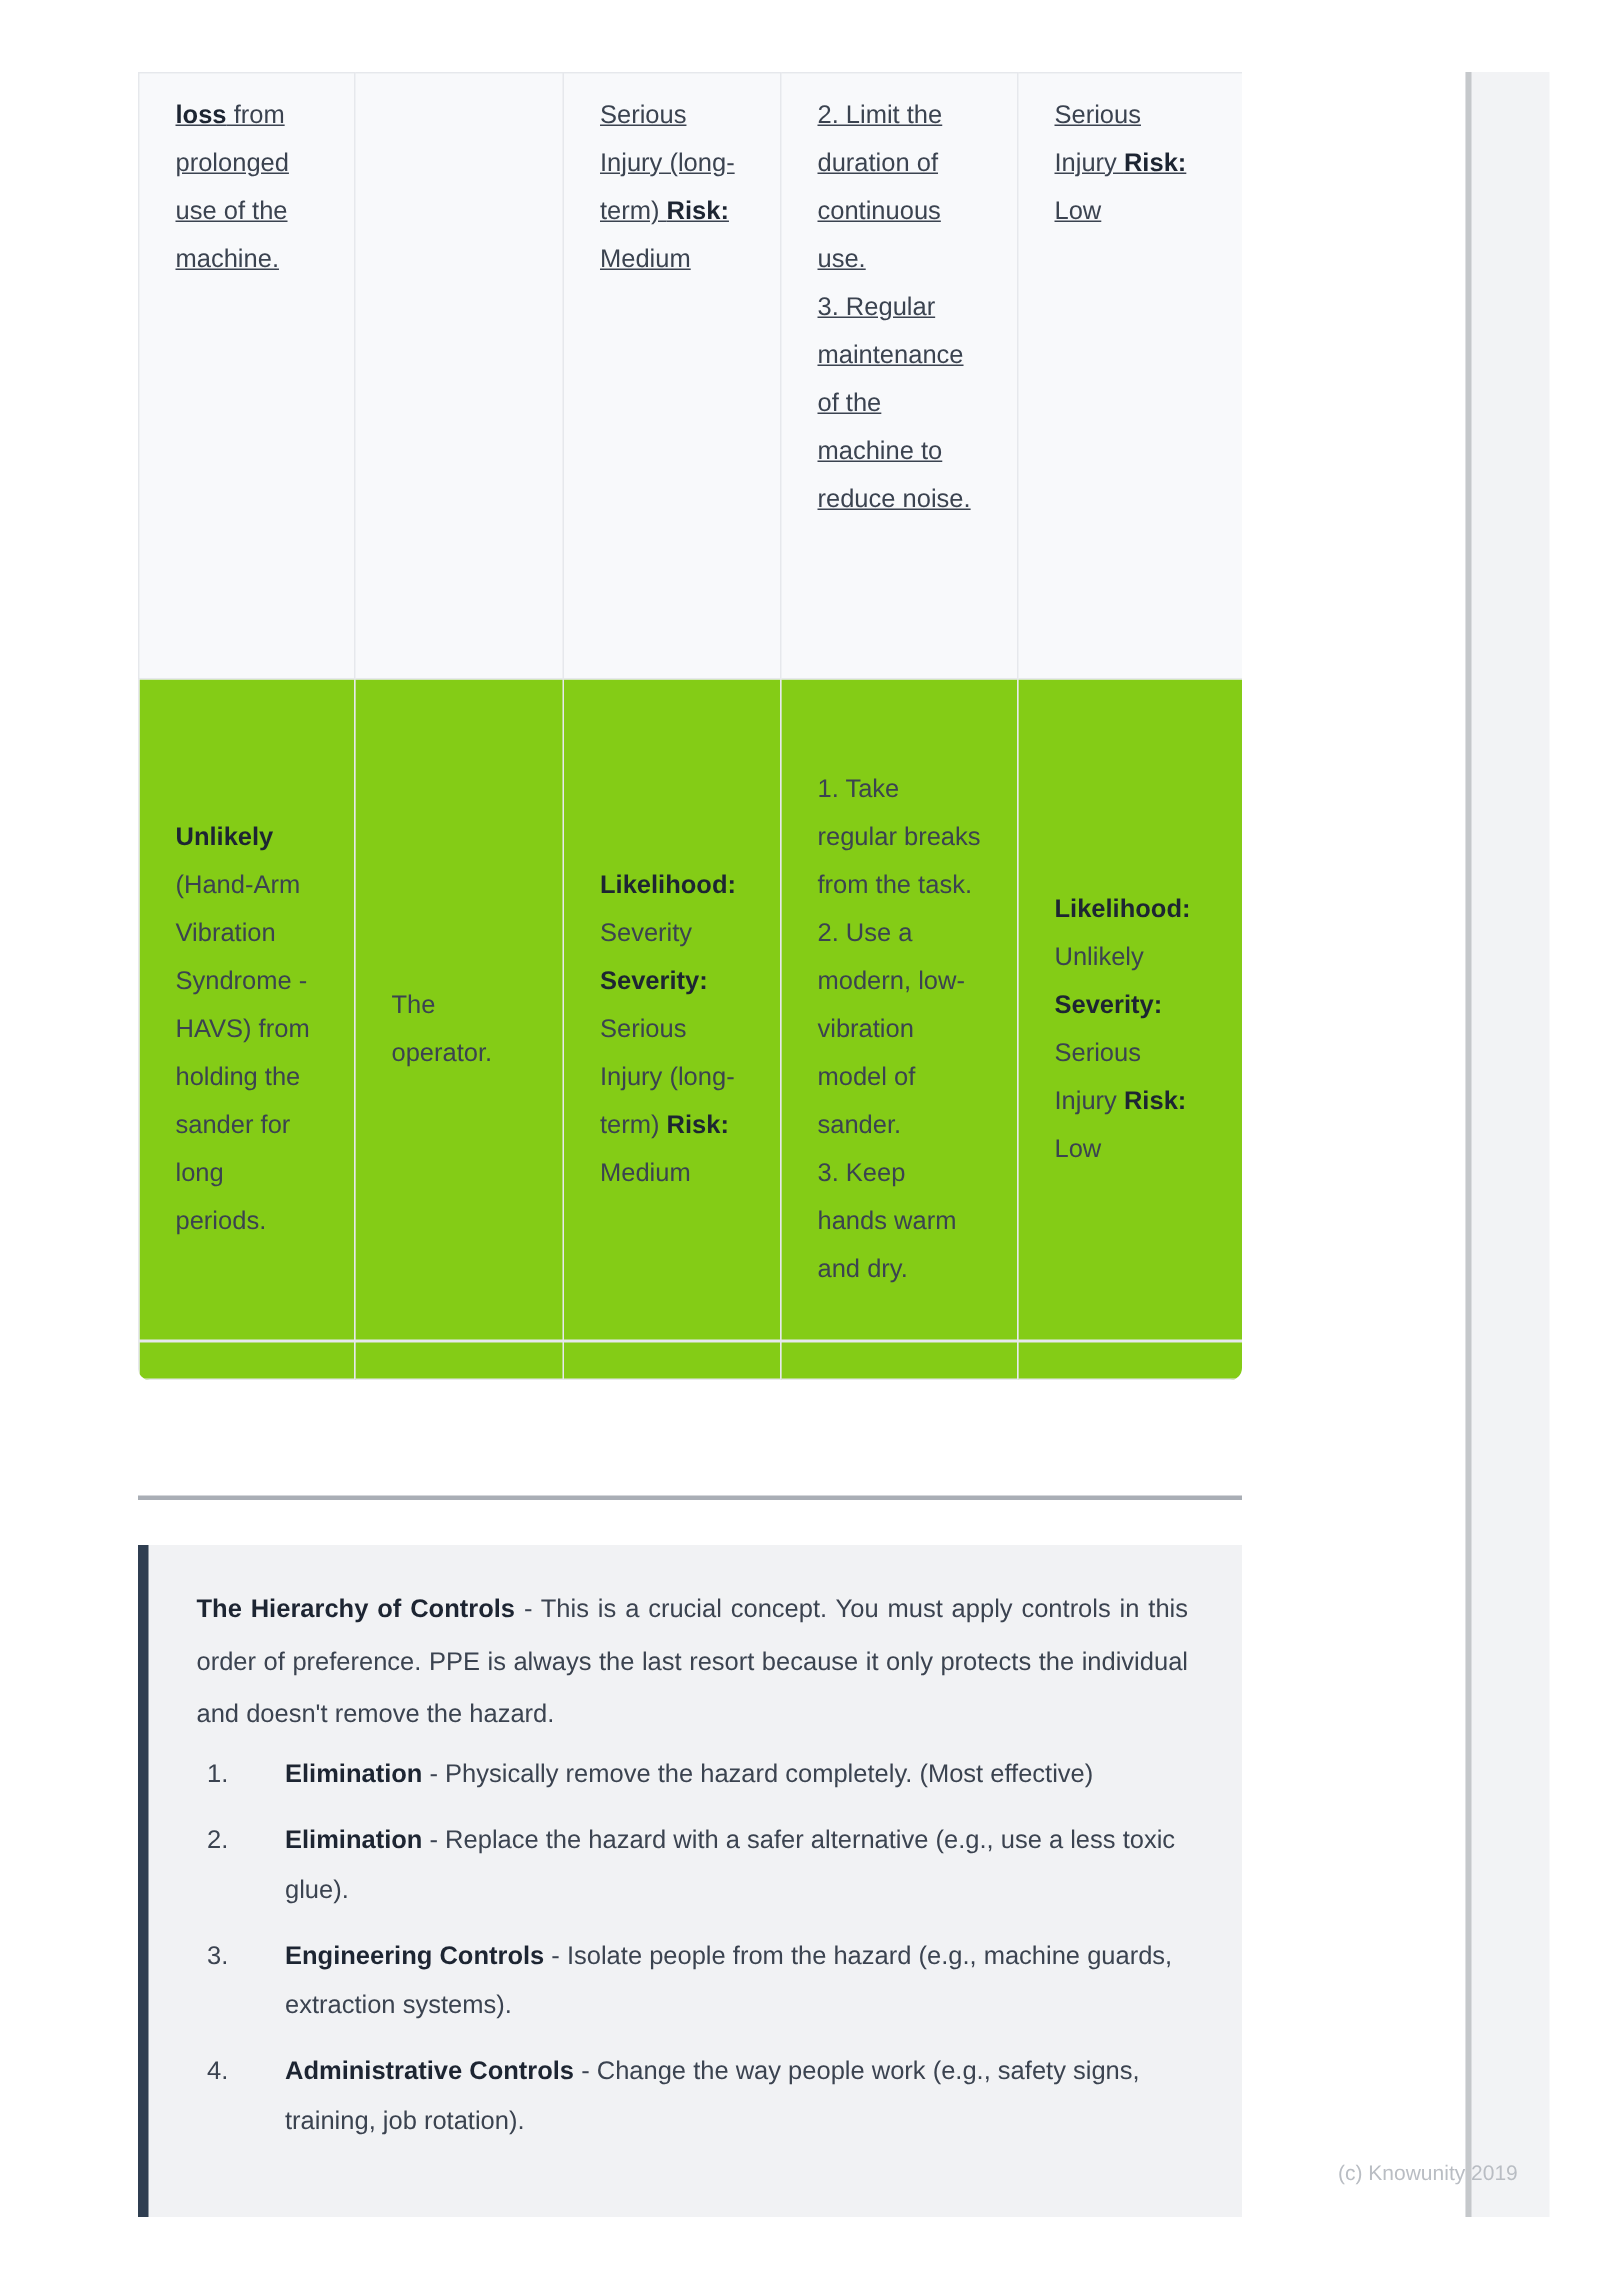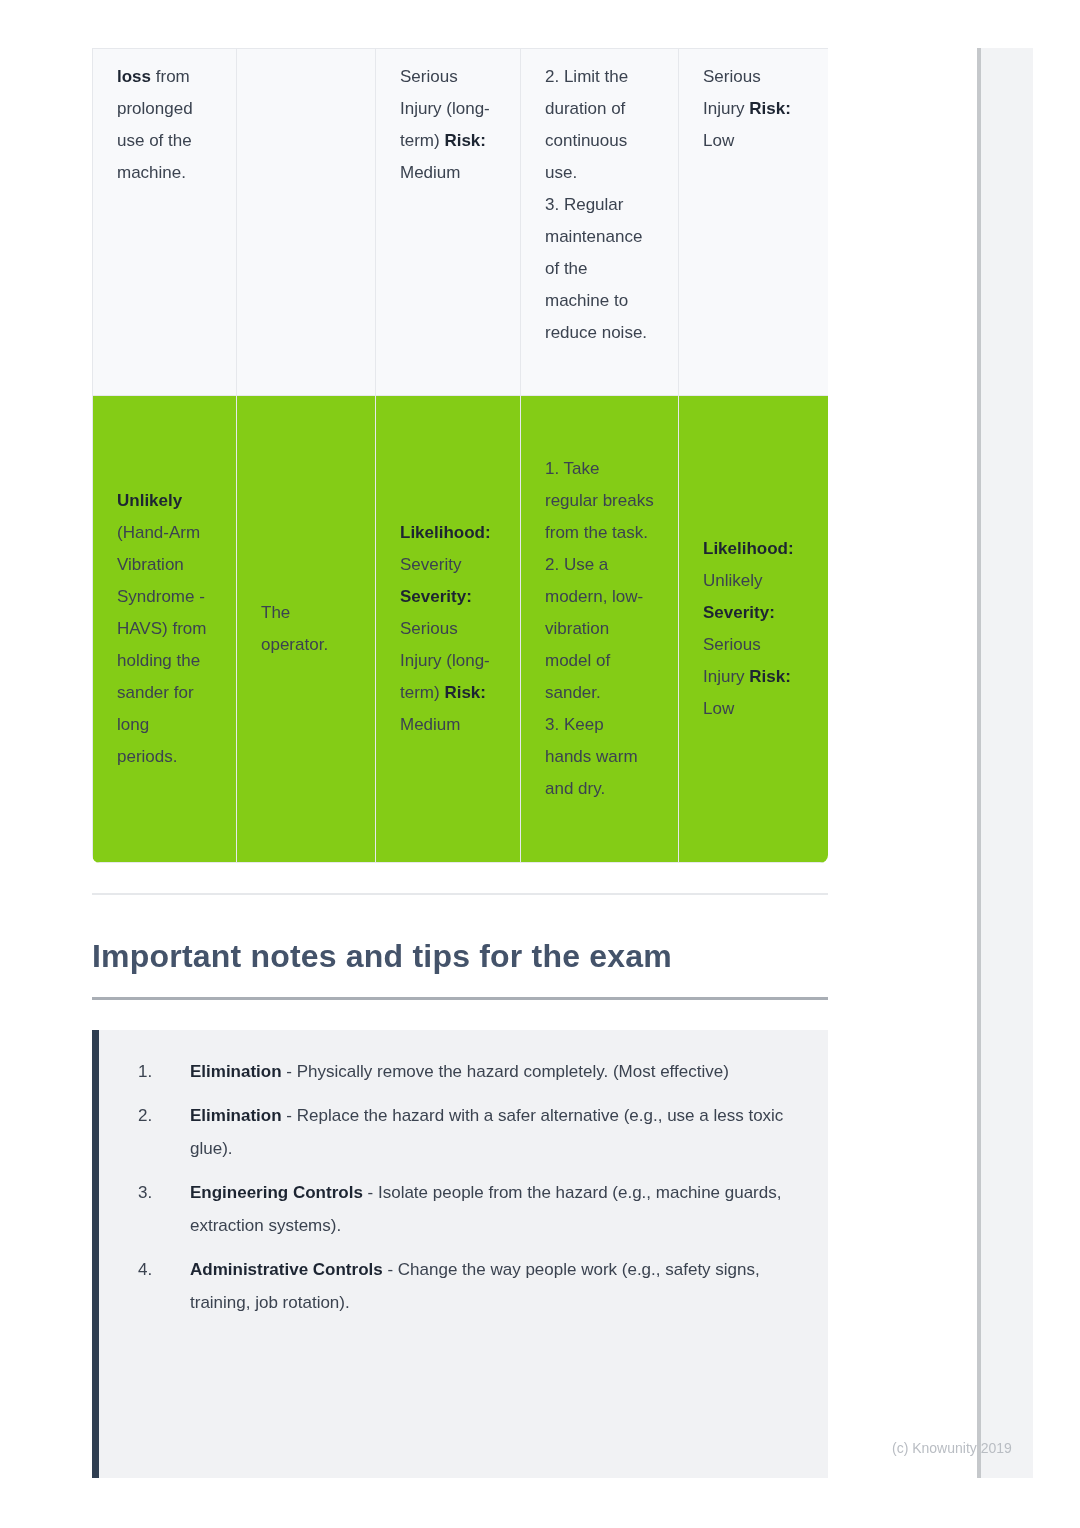--- a/index.html
+++ b/index.html
@@ -33,21 +33,21 @@
     font-size: 17px;
     line-height: 32px;
     color: #3b4350;
   }
   table.risk td {
     border: 1px solid #e6e8ec;
     padding: 12px 24px;
     vertical-align: middle;
     word-wrap: break-word;
   }
-  tr.row-cut { height: 347px; }
+  tr.row-cut { height: 404px; text-decoration: underline; }
   tr.row-cut td { vertical-align: top; background: #f8f9fb; }
   tr.row-full { height: 467px; }
   tr.row-full td { background: #84cc16; }
   .b { font-weight: 700; color: #1d2532; }
 
   
   .thin-divider {
     position: absolute;
     left: 92px;
     width: 736px;
@@ -180,24 +180,24 @@
         <td>
           <span class="b">Likelihood:</span><span> Unlikely </span><span class="b">Severity:</span><span> Serious Injury </span><span class="b">Risk:</span><span> Low</span>
         </td>
       </tr>
     </tbody>
       </table>
   </div>
 
   <div class="thin-divider" style="top:893px"></div>
 
-  <h2 id="section-title">Important notes and tips for the exam</h2>
   <div id="title-underline"></div>
 
   <div id="callout">
+    <p class="intro"><span class="b">The Hierarchy of Controls</span><span> - This is a crucial concept. You must apply controls in this order of preference. PPE is always the last resort because it only protects the individual and doesn't remove the hazard.</span></p>
     <ol class="controls">
       <li>
         <span class="li-num">1.</span>
         <span class="li-body"><span class="b">Elimination</span><span> - Physically remove the hazard completely. (Most effective)</span></span>
       </li>
       <li>
         <span class="li-num">2.</span>
         <span class="li-body"><span class="b">Elimination</span><span> - Replace the hazard with a safer alternative (e.g., use a less toxic glue).</span></span>
       </li>
       <li>

